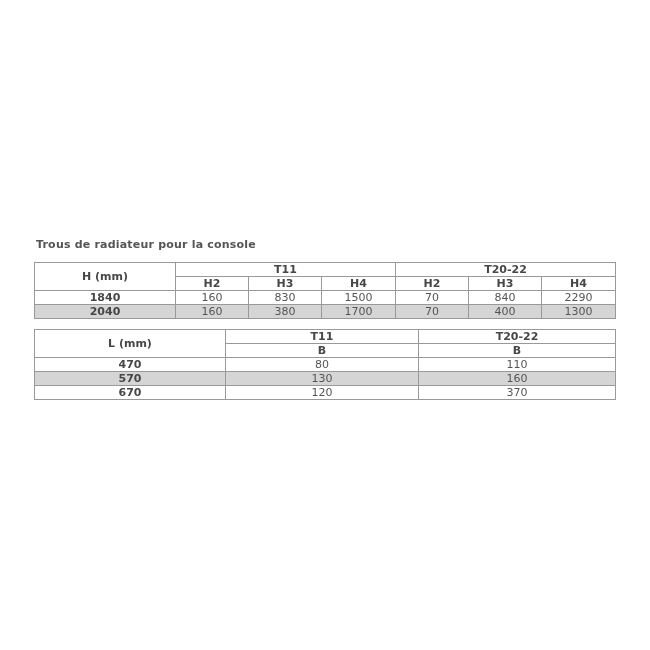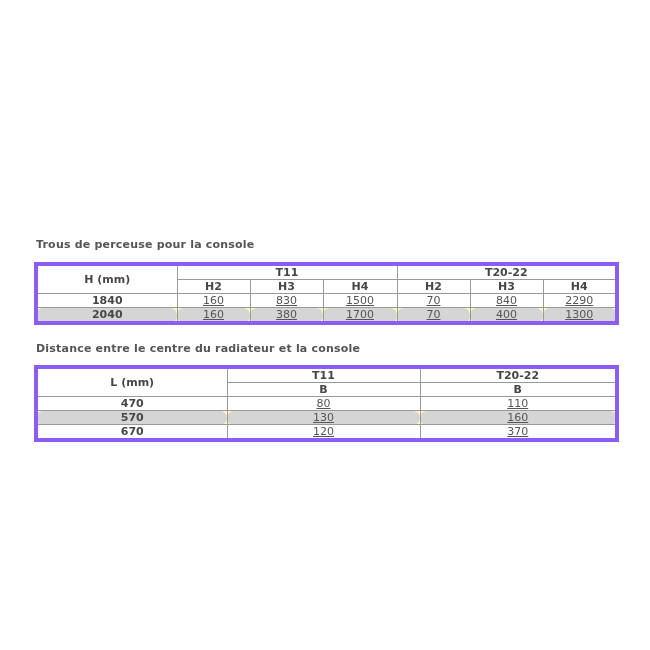--- a/index.html
+++ b/index.html
@@ -21,22 +21,22 @@
     font-size: 11px;
     font-weight: bold;
     color: #555555;
     margin: 0 0 0 2px;
     letter-spacing: 0.2px;
   }
   table.spec {
     border-collapse: collapse;
     table-layout: fixed;
     width: 581px;
-    background: #fef9c3;
-    border: 4px solid #8b5cf6;
+    background: #1d4ed8;
+    border: 1px solid #8b5cf6;
     padding-left: 31px;
   }
   table.spec.t1 { margin-top: 11px; }
   .title-2 { margin-top: 17px; }
   table.spec.t2 { margin-top: 10px; }
   .spec th, .spec td {
     border: 1px solid #999999;
     font-size: 11px;
     height: 13px;
     line-height: 13px;
@@ -54,34 +54,32 @@
   .spec tbody th {
     font-weight: bold;
     color: #474747;
     background: #ffffff;
     margin-top: 32px;
   }
   .spec tbody td {
     font-weight: normal;
     color: #555555;
     background: #ffffff;
-    text-decoration: underline;
   }
   .spec tr.shaded th,
   .spec tr.shaded td {
     background: var(--shaded, #d5d5d5);
-    border-radius: 7px;
   }
 </style>
 </head>
 <body style="background: rgb(255, 255, 255);">
 
 <div class="content">
 
-  <div class="table-title title-1">Trous de perceuse pour la console</div>
+  <div class="table-title title-1">Trous de radiateur pour la console</div>
 
   <table class="spec t1">
     <colgroup>
       <col style="width:141px">
       <col style="width:73px">
         <col style="width:73px">
         <col style="width:74px">
       <col style="width:73px">
         <col style="width:73px">
         <col style="width:74px">
@@ -116,21 +114,20 @@
         <td>160</td>
         <td>380</td>
         <td>1700</td>
         <td>70</td>
         <td>400</td>
         <td>1300</td>
       </tr>
     </tbody>
   </table>
 
-  <div class="table-title title-2">Distance entre le centre du radiateur et la console</div>
 
   <table class="spec t2">
     <colgroup>
       <col style="width:191px">
       <col style="width:193px">
       <col style="width:197px">
     </colgroup>
     <thead>
       <tr>
         <th rowspan="2">L (mm)</th>

